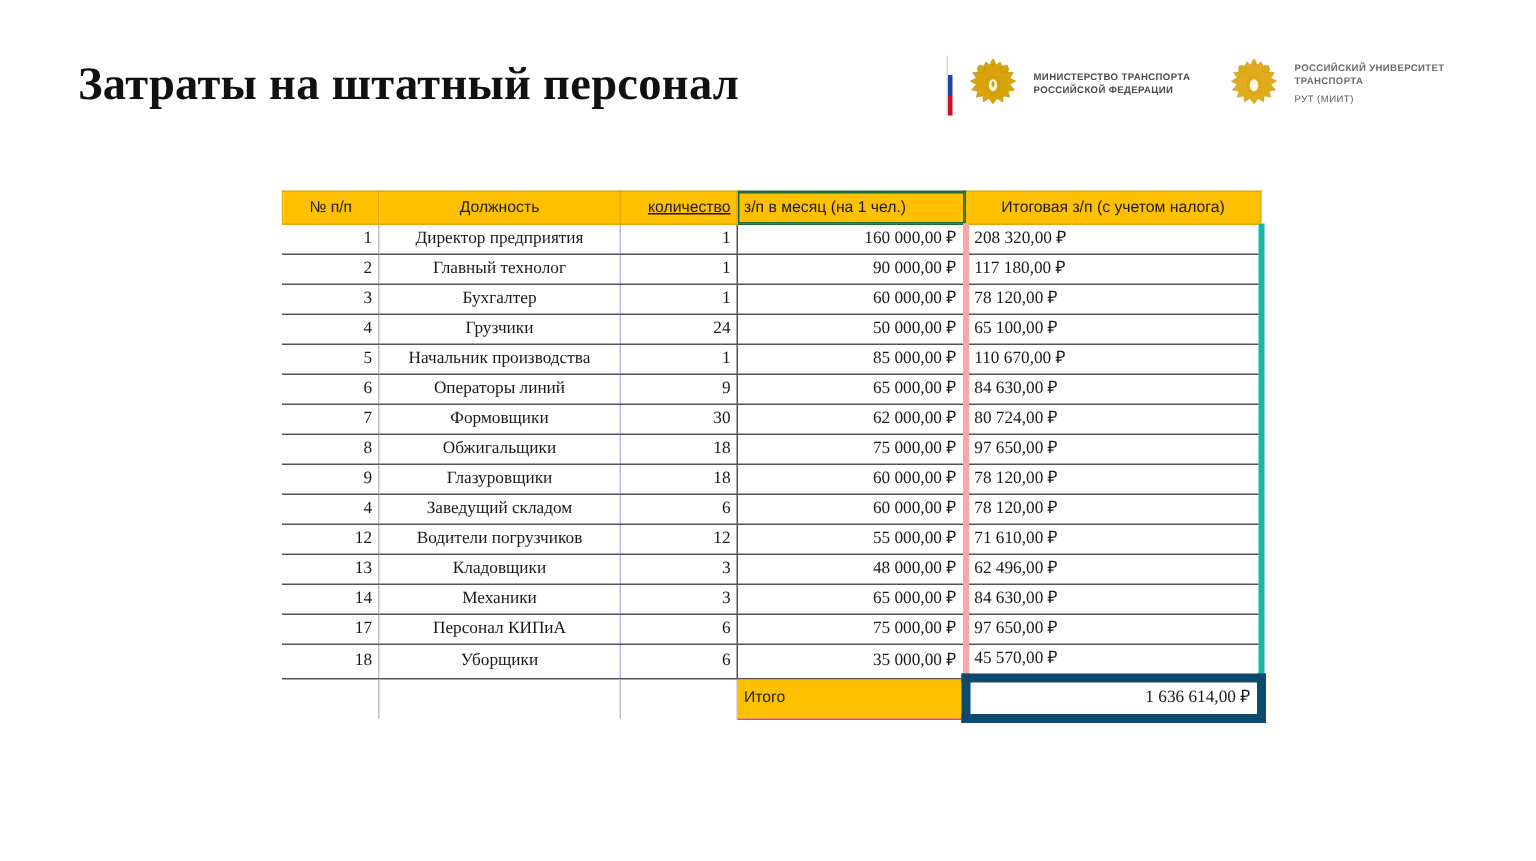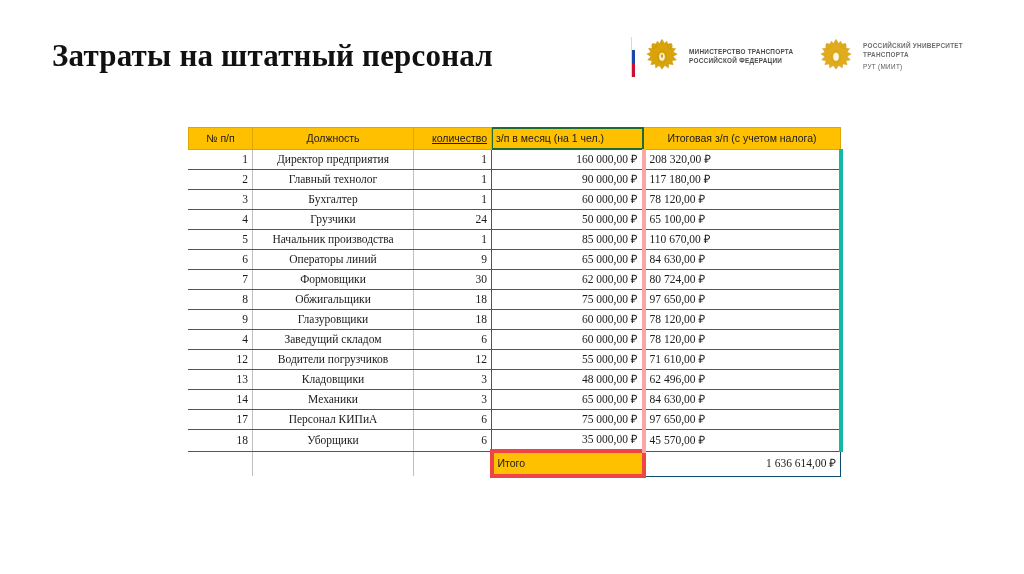--- a/index.html
+++ b/index.html
@@ -155,25 +155,25 @@
     line-height: 21px;
   }
   .sheet tr.total-row td.t-blank1 { border-right: 1px solid #bfbfbf; }
   .sheet tr.total-row td.t-blank2 { border-right: 1px solid #bfbfbf; }
   .sheet tr.total-row td.t-blank3 { border-right: 1px solid #bfbfbf; }
   .sheet tr.total-row td.t-label {
     background: #ffc000;
     font-family: "Liberation Sans", sans-serif;
     font-size: 10.5px;
     text-align: left;
-    border: 4px solid #ef4444;
+    border: 1px solid #ef4444;
   }
   .sheet tr.total-row td.t-value {
     text-align: right;
-    border: 1px solid #0c4a6e;
+    border: 6px solid #0c4a6e;
   }
 
   .col-num    { width: 64px; }
   .col-pos    { width: 161px; }
   .col-count  { width: 78px; }
   .col-salary { width: 152px; }
   .col-total  { width: 197px; }
 </style>
 </head>
 <body>

